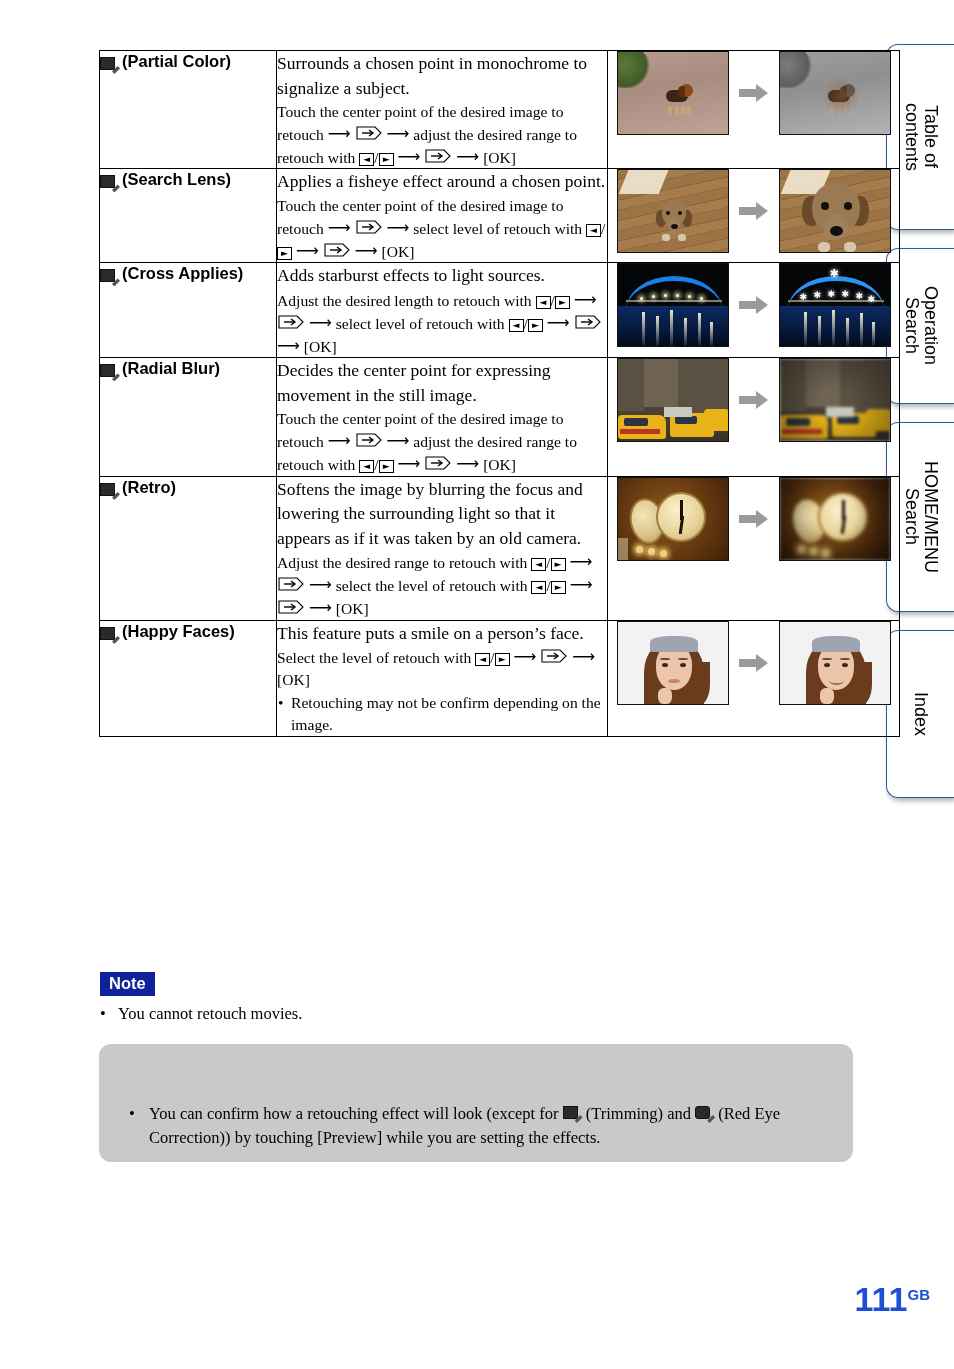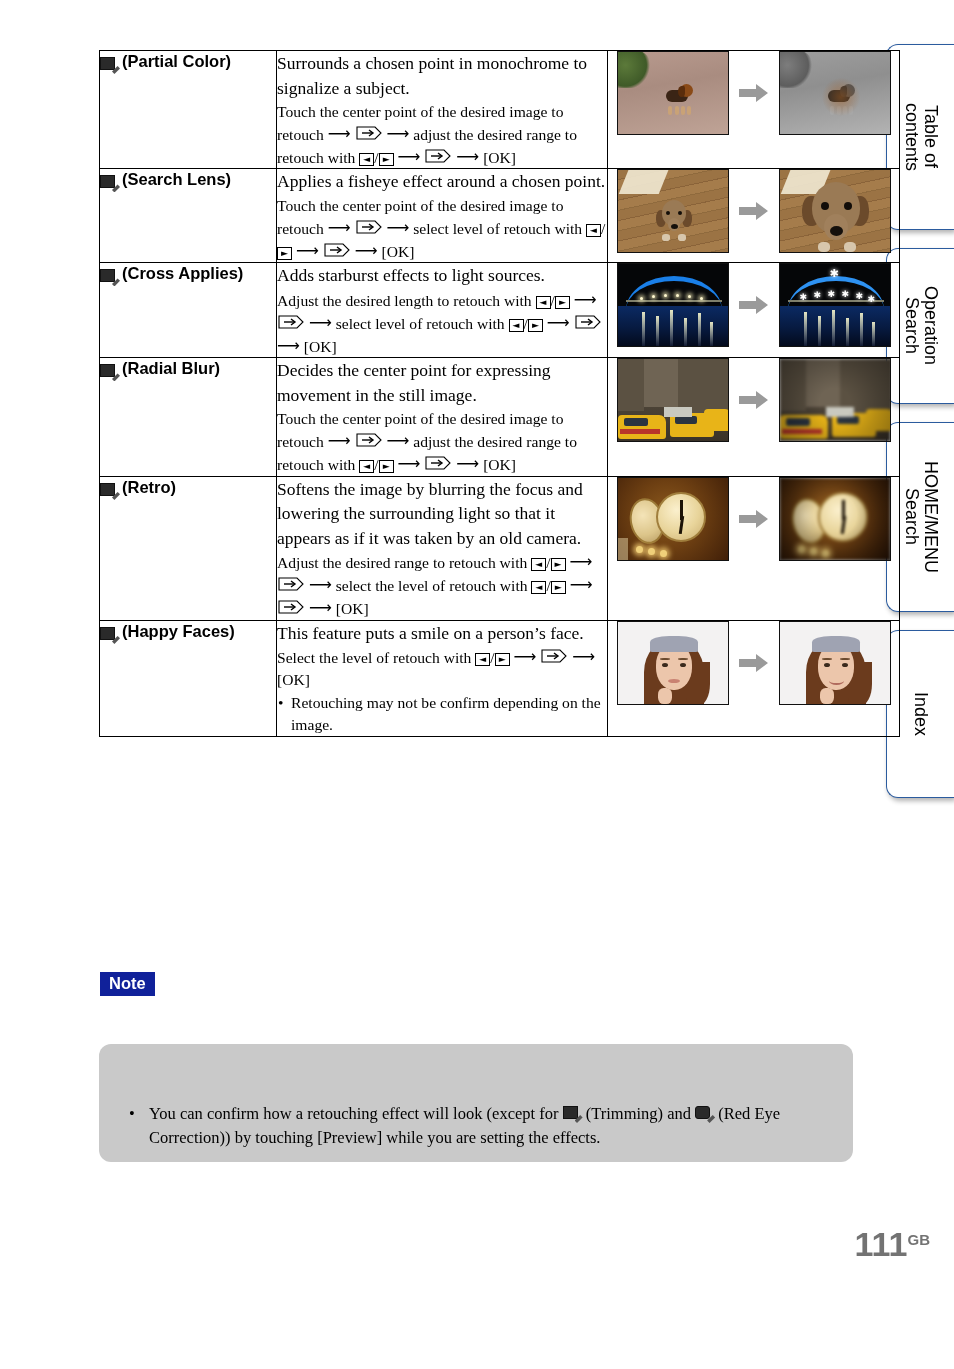--- a/index.html
+++ b/index.html
@@ -215,23 +215,23 @@
   }
   .tip-body {
     position:absolute; left: 30px; top: 58px; right: 22px;
     font-family:"Liberation Serif", serif;
     font-size: 16.5px; line-height: 1.45; color:#000;
   }
   .tip-body .bul { position:absolute; left:0; }
   .tip-body .txt { display:block; padding-left: 20px; }
 
   .pagenum {
-    position:absolute; right: 24px; top: 1225px;
+    position:absolute; right: 24px; top: 1280px;
     font-family:"Liberation Sans", sans-serif;
-    font-weight: bold; font-size: 34px; color:#737373;
+    font-weight: bold; font-size: 34px; color:#1d4ed8;
   }
   .pagenum sup { font-size: 15px; font-weight: bold; vertical-align: 11px; }
 
   
   .icn { display:inline-block; width:19px; height:15px; position:relative; vertical-align:-2px; }
   .icn .box { position:absolute; left:0; top:0; width:15px; height:13px; background:#2a2a2a; border:1px solid #111; }
   .icn .pen { position:absolute; right:-1px; bottom:-2px; width:8px; height:8px;
               background:#555; clip-path: polygon(0 70%, 70% 0, 100% 30%, 30% 100%); }
 </style>
 </head>
@@ -592,20 +592,21 @@
               <div class="fskin" style="left:40px;top:66px;width:14px;height:16px;border-radius:40%;"></div>
             </div>
           </div>
         </div>
       </td>
     </tr>
   </tbody>
     </table>
 
   <div class="note-badge">Note</div>
+  <div class="note-line"><span class="b">•</span><span>You cannot retouch movies.</span></div>
 
   <div class="tipbox">
     <div class="tip-body">
       <span class="bul">•</span>
       <span class="txt"><span>You can confirm how a retouching effect will look (except for</span> <span class="icn"><span class="box"></span><span class="pen"></span></span> <span>(Trimming) and</span> <span class="icn"><span class="box" style="border-radius:3px;"></span><span class="pen"></span></span> <span>(Red Eye Correction)) by touching [Preview] while you are setting the effects.</span></span>
     </div>
   </div>
 
   <div class="pagenum"><span>111</span><sup>GB</sup></div>
 

